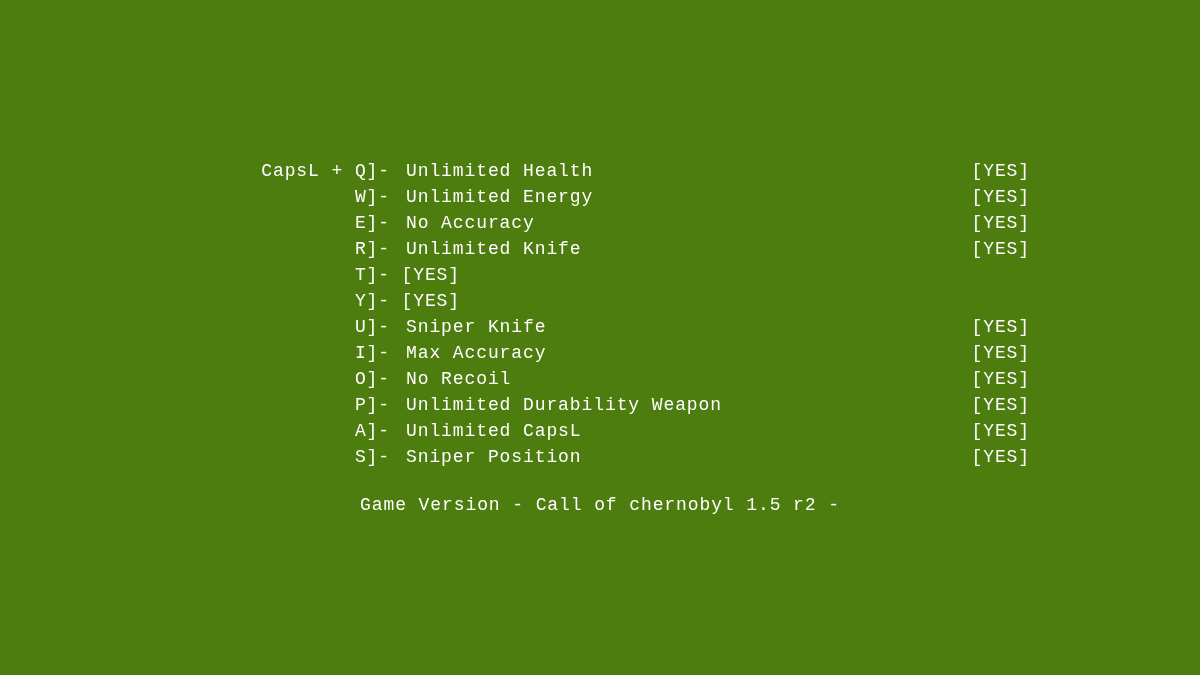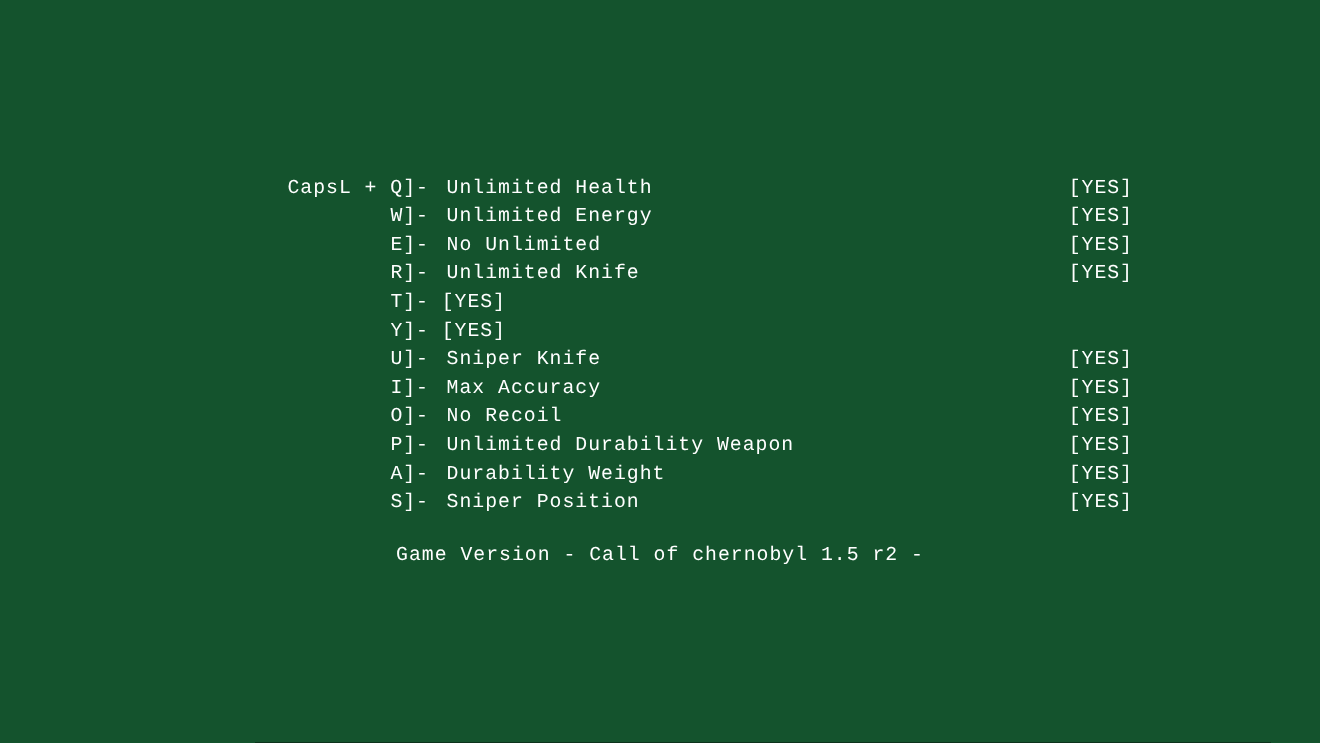--- a/index.html
+++ b/index.html
@@ -15,21 +15,21 @@
       display: flex;
       align-items: center;
       justify-content: center;
       font-family: 'Courier New', Courier, monospace;
       overflow: hidden;
     }
 
     .screen {
       width: 1200px;
       height: 675px;
-      background-color: #14532d;
+      background-color: #4d7c0f;
       display: flex;
       flex-direction: column;
       align-items: center;
       justify-content: center;
       padding: 20px 60px;
     }
 
     .cheat-table {
       width: 100%;
       max-width: 860px;
@@ -94,21 +94,21 @@
         <span class="label-col">Unlimited Health</span>
         <span class="status-col">[YES]</span>
       </div>
       <div class="cheat-row">
         <span class="key-col">W]-</span>
         <span class="label-col">Unlimited Energy</span>
         <span class="status-col">[YES]</span>
       </div>
       <div class="cheat-row">
         <span class="key-col">E]-</span>
-        <span class="label-col">No Unlimited</span>
+        <span class="label-col">No Accuracy</span>
         <span class="status-col">[YES]</span>
       </div>
       <div class="cheat-row">
         <span class="key-col">R]-</span>
         <span class="label-col">Unlimited Knife</span>
         <span class="status-col">[YES]</span>
       </div>
       <div class="cheat-row">
         <span class="key-col">T]-</span>
         <span class="status-col">[YES]</span>
@@ -132,21 +132,21 @@
         <span class="label-col">No Recoil</span>
         <span class="status-col">[YES]</span>
       </div>
       <div class="cheat-row">
         <span class="key-col">P]-</span>
         <span class="label-col">Unlimited Durability Weapon</span>
         <span class="status-col">[YES]</span>
       </div>
       <div class="cheat-row">
         <span class="key-col">A]-</span>
-        <span class="label-col">Durability Weight</span>
+        <span class="label-col">Unlimited CapsL</span>
         <span class="status-col">[YES]</span>
       </div>
       <div class="cheat-row">
         <span class="key-col">S]-</span>
         <span class="label-col">Sniper Position</span>
         <span class="status-col">[YES]</span>
       </div>
     </div>
   <div class="footer" id="footer-text">Game Version - Call of chernobyl 1.5 r2 -</div>
 </div>

